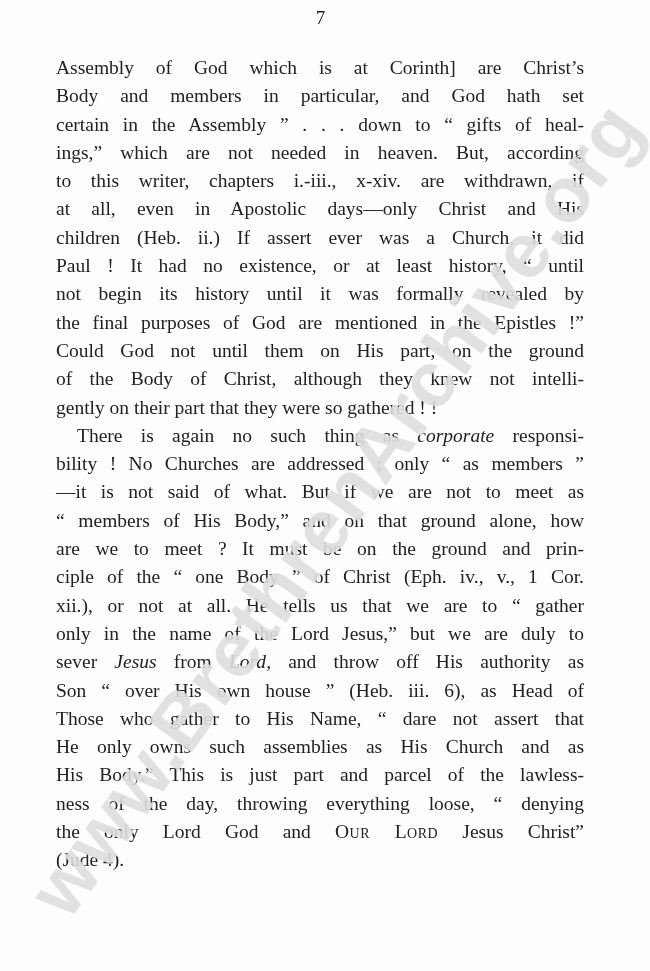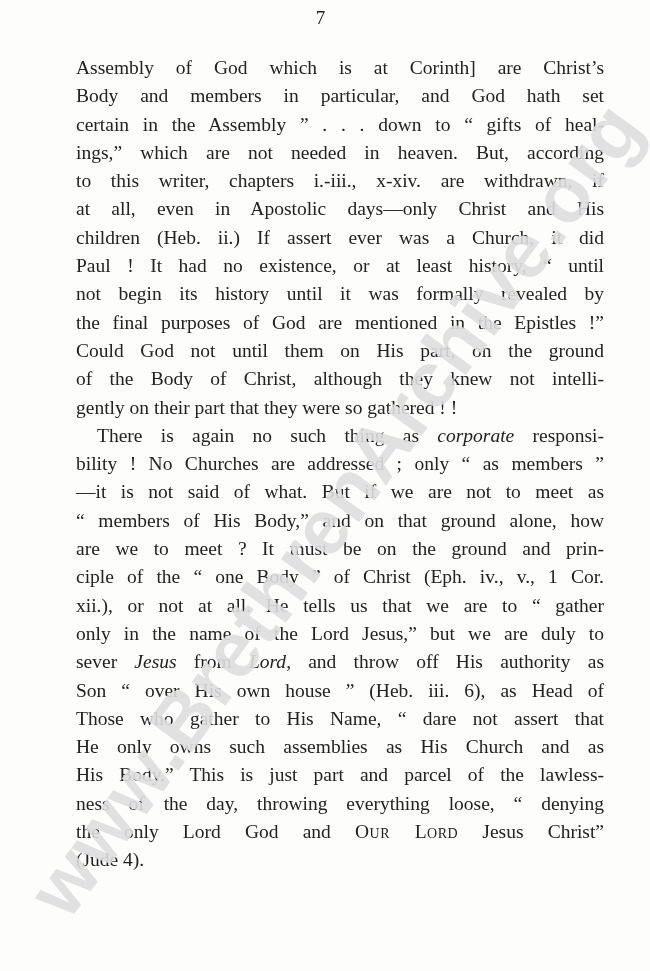--- a/index.html
+++ b/index.html
@@ -23,21 +23,21 @@
     top: 7px;
     left: 0;
     right: 8px;
     text-align: center;
     font-size: 19px;
     letter-spacing: 1px;
     color: var(--ink);
   }
   .text-block {
     position: absolute;
-    left: 76px;
+    left: 56px;
     top: 54px;
     width: 528px;
     font-size: 19.5px;
     line-height: 28.3px;
     color: var(--ink);
   }
   .line {
     text-align: justify;
     text-align-last: justify;
     white-space: normal;

